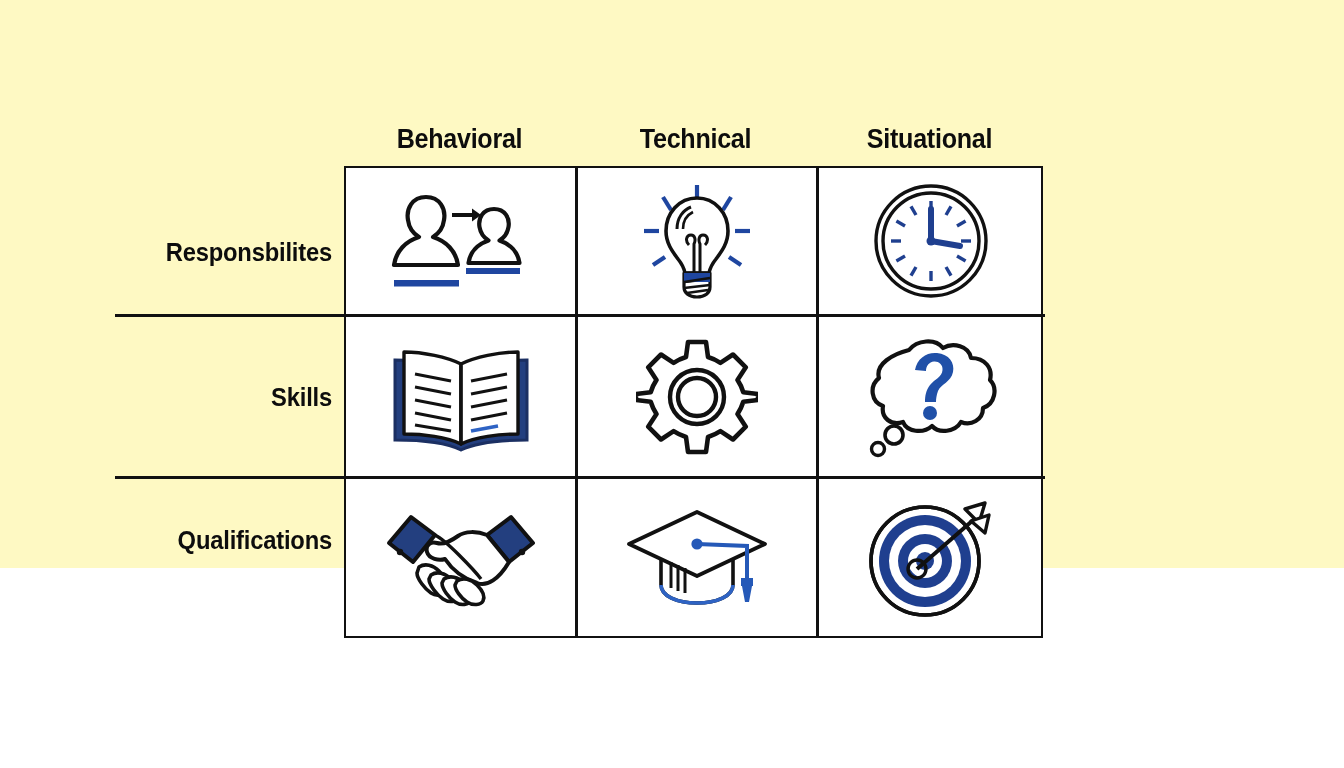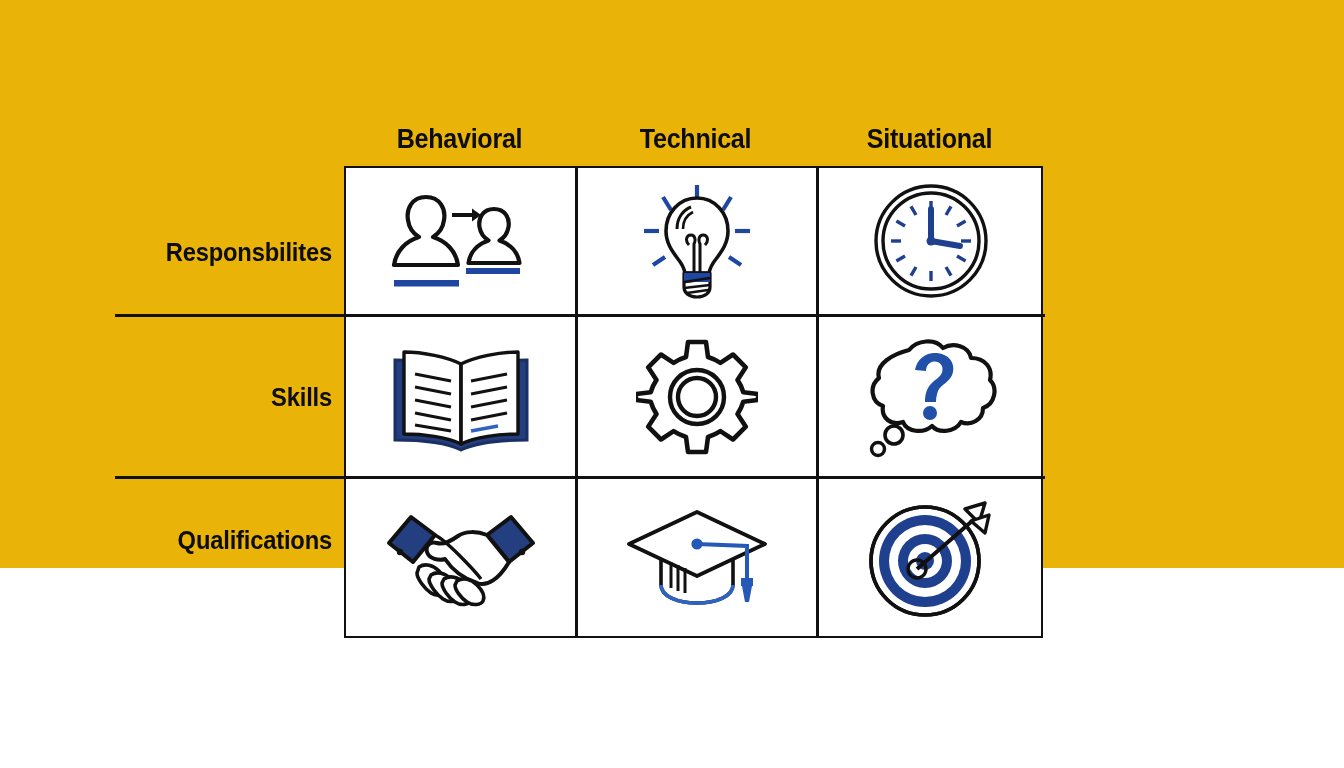--- a/index.html
+++ b/index.html
@@ -14,21 +14,21 @@
     overflow: hidden;
     font-family: "Liberation Sans", sans-serif;
     -webkit-font-smoothing: antialiased;
   }
 
   .canvas {
     position: absolute;
     left: 0; top: 0;
     width: 1344px;
     height: 568px;
-    background: #eab308;
+    background: #fef9c3;
   }
 
   
   .col-header {
     position: absolute;
     font-family: "Liberation Sans", sans-serif;
     font-weight: bold;
     font-size: 27px;
     letter-spacing: -0.3px;
     color: #0d0d0d;

